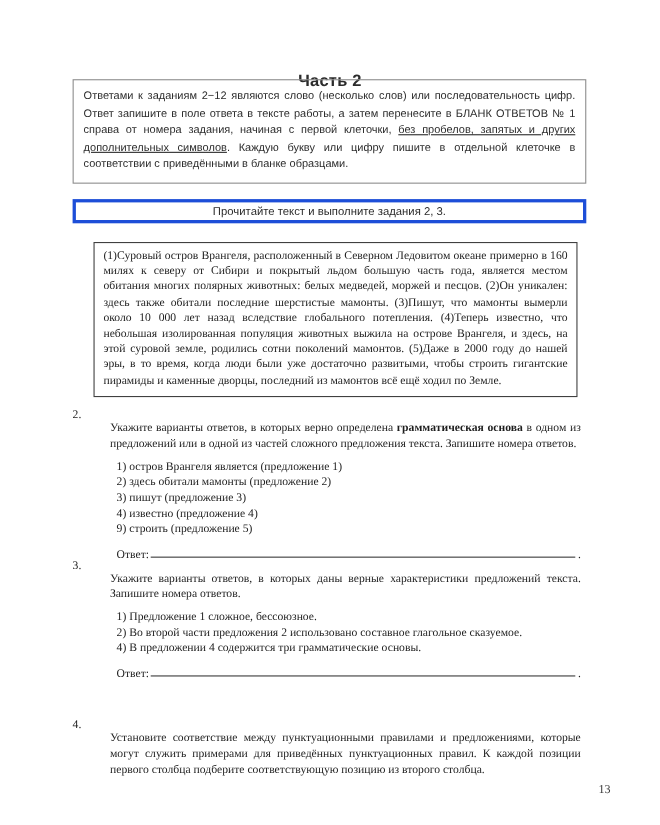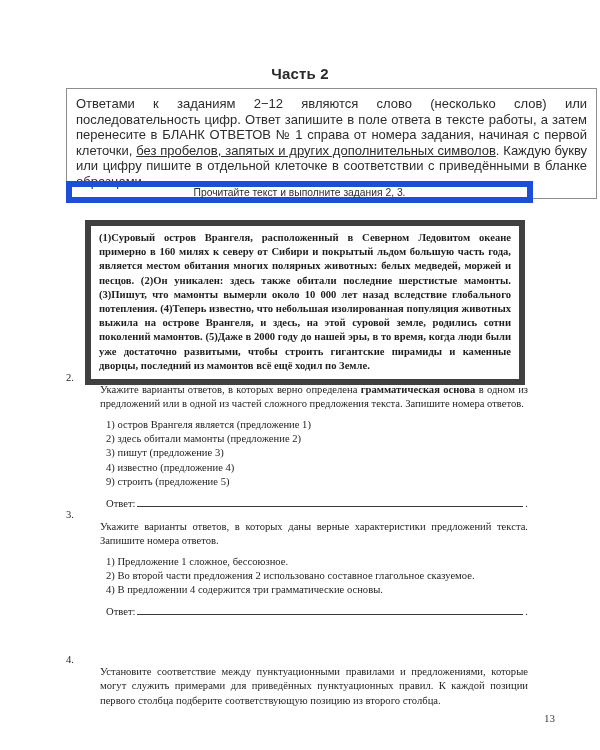--- a/index.html
+++ b/index.html
@@ -33,68 +33,67 @@
     font-size: 15px;
     letter-spacing: 0.2px;
     color: #2b2b2b;
     margin-top: 21px;
   }
 
   
   .instr-box {
     position: absolute;
     left: 66px;
-    top: 88px;
-    width: 531px;
+    top: 72px;
+    width: 467px;
     box-sizing: border-box;
     border: 1px solid #8d8d8d;
     padding: 7px 9px 8px 9px;
     font-family: "Liberation Sans", sans-serif;
-    font-size: 13px;
+    font-size: 10px;
     line-height: 15.6px;
     text-align: justify;
     color: #2c2c2c;
   }
   .instr-box .u {
     text-decoration: underline;
   }
 
   
   .read-box {
     position: absolute;
     left: 66px;
     top: 181px;
     width: 467px;
     height: 22px;
     box-sizing: border-box;
-    border: 6px solid #1d4ed8;
+    border: 3px solid #1d4ed8;
     font-family: "Liberation Sans", sans-serif;
     font-size: 10.3px;
     color: #2c2c2c;
     display: flex;
     align-items: center;
     justify-content: center;
   }
 
   
   .passage-box {
     position: absolute;
     left: 85px;
     top: 220px;
     width: 440px;
     box-sizing: border-box;
-    border: 6px solid #404040;
+    border: 1px solid #404040;
     padding: 5px 8px 6px 8px;
     font-family: "Liberation Serif", serif;
     font-size: 10.6px;
     line-height: 14.2px;
     text-align: justify;
     text-justify: inter-word;
     color: #1e1e1e;
-    font-weight: bold;
   }
 
   
   .question {
     position: absolute;
     left: 66px;
     width: 462px;
     font-family: "Liberation Serif", serif;
     font-size: 10.6px;
     line-height: 14.3px;

